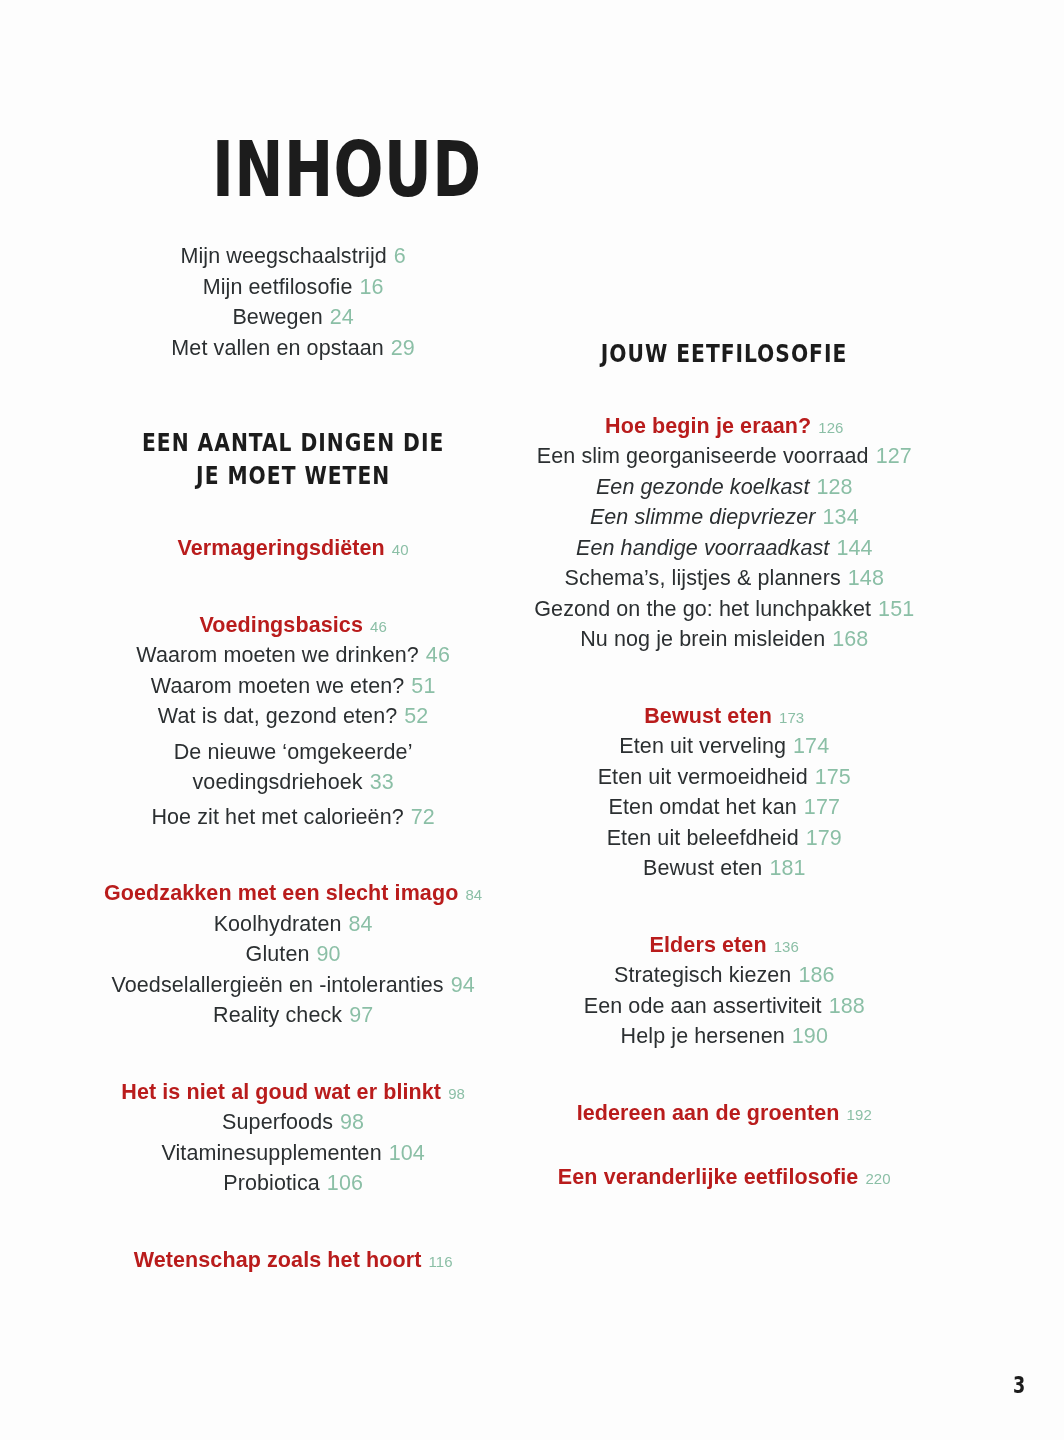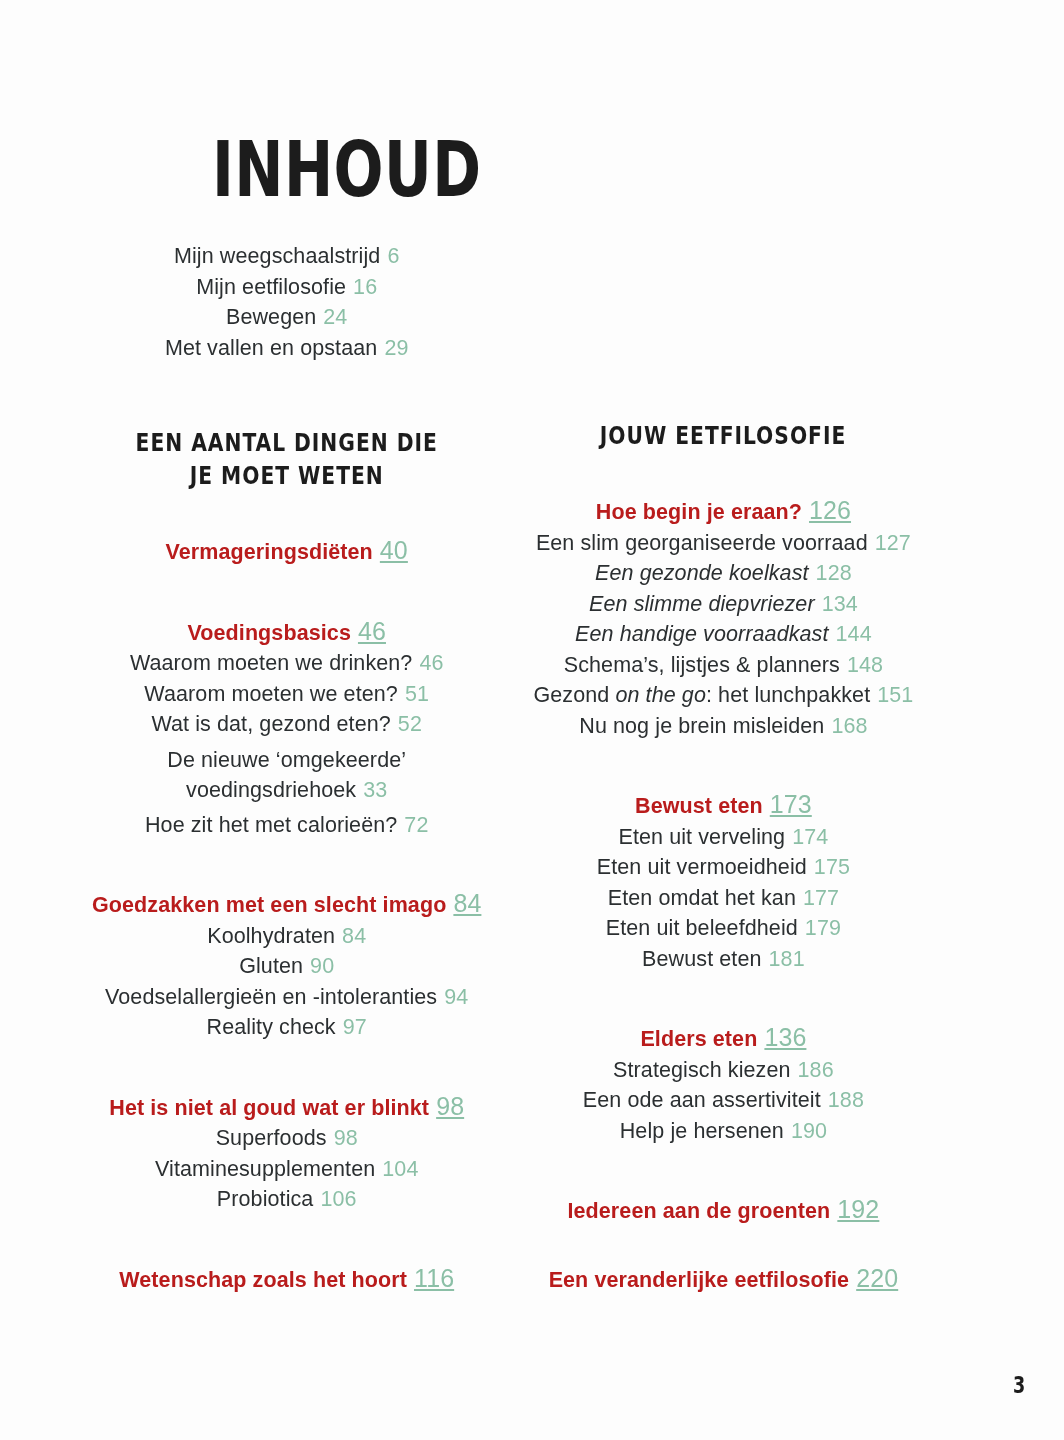--- a/index.html
+++ b/index.html
@@ -37,21 +37,22 @@
     transform-origin: left top;
   }
 
   
   .columns {
     position: absolute;
     left: 0;
     top: 246px;
     width: 856px;
     display: flex;
-    align-items: flex-end;
+    align-items: center;
+    padding-left: 12px;
   }
   .col {
     display: flex;
     flex-direction: column;
   }
   .col-left  { width: 436px; margin-left: 92px; }
   .col-right { width: 432px; margin-left: 52px; }
 
   
   .group { display: flex; flex-direction: column; }
@@ -72,25 +73,25 @@
   .entry .page-num {
     font-size: 21.5px;
     font-weight: 400;
     color: #8bbfa6;
     margin-left: 7px;
     letter-spacing: 0.1px;
   }
 
   
   .entry.bold .label { font-weight: 700; color: #b91c1c; }
-  .entry.bold .page-num { font-size: 25px; text-decoration: underline; }
+  .entry.bold .page-num { font-size: 15px; }
 
   
   .entry.italic .label { font-style: italic; margin-top: 21px; }
-  .entry .it { font-style: italic; }
+  .entry .it { }
 
   
   .entry.wrap { white-space: normal; line-height: 1.42; }
 
   
   .section-head {
     text-align: center;
     font-family: "DejaVu Sans Condensed", "Liberation Sans Narrow", "Liberation Sans", sans-serif;
     font-weight: 700;
     font-size: 25px;

